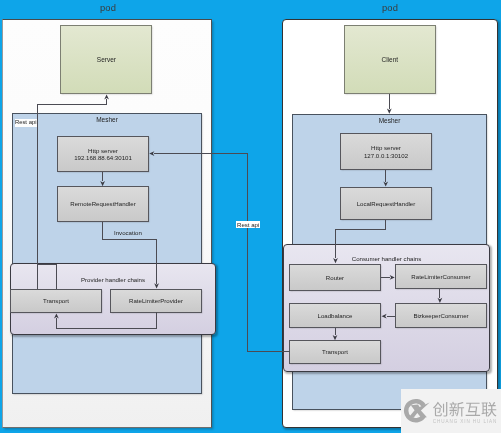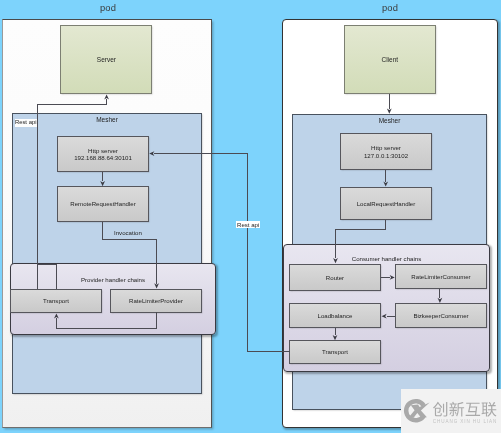--- a/index.html
+++ b/index.html
@@ -1,19 +1,19 @@
 <!DOCTYPE html>
 <html><head>
 <meta charset="utf-8">
 <title>Mesher architecture diagram</title>
 <style>
   html,body{margin:0;padding:0;background:#ffffff;}
   body{width:501px;height:433px;overflow:hidden;font-family:"Liberation Sans",sans-serif;
        -webkit-font-smoothing:antialiased;}
-  #stage{position:relative;width:501px;height:433px;background:#7dd3fc;}
+  #stage{position:relative;width:501px;height:433px;background:#0ea5e9;}
 
   
   .pod{position:absolute;box-sizing:border-box;border:1px solid #4a4a4a;}
   .pod-l{background:linear-gradient(to bottom,#fdfdfd 0%,#fbfbfb 45%,#f0f0f0 100%);
          border-color:#4a4a4a #515151 #6e6e6e #9a9a9a;
          box-shadow:1.5px 1.5px 2.2px rgba(0,0,0,0.26);}
   .pod-r{background:#ffffff;border-radius:4px;border-color:#333;
          box-shadow:1.5px 1.5px 2px rgba(0,0,0,0.28);}
   .pod-title{position:absolute;font-size:9.4px;color:#3b3b3b;text-align:center;
              white-space:nowrap;letter-spacing:0.2px;}

